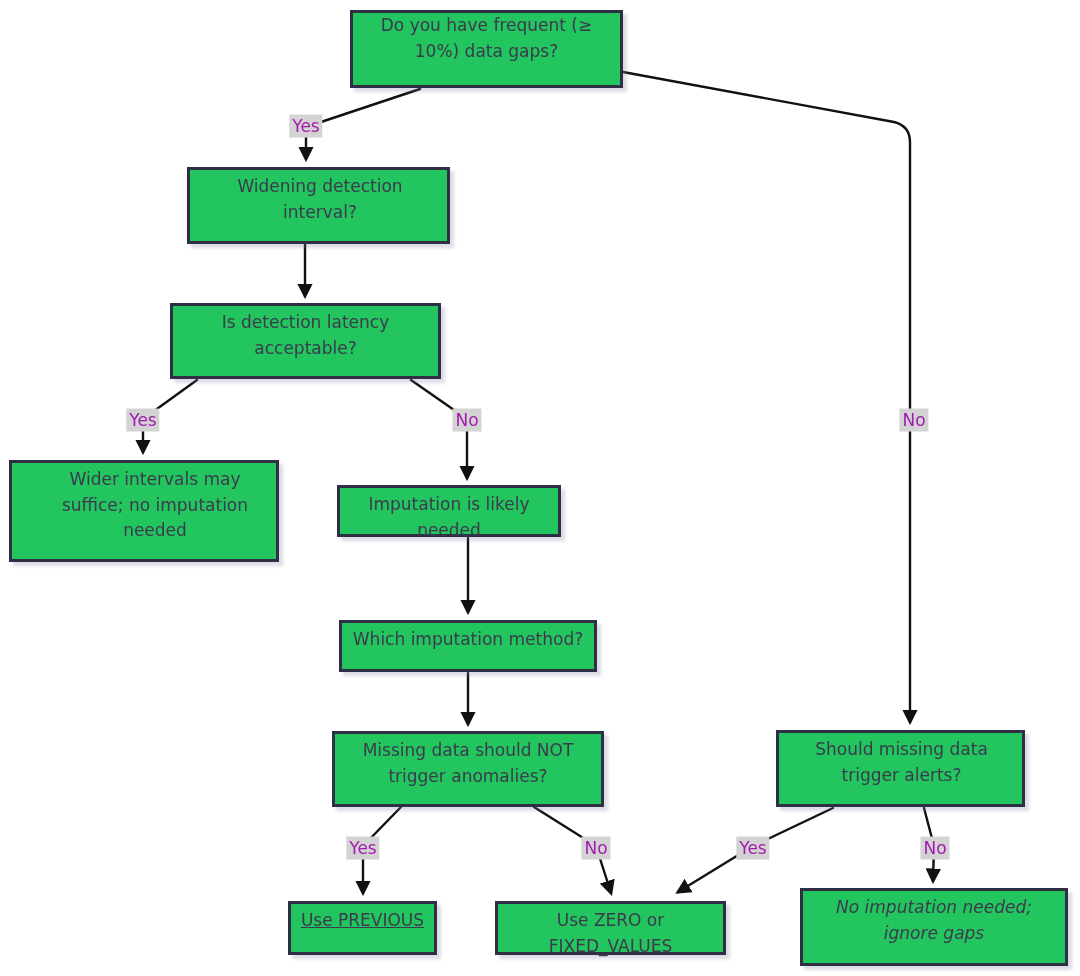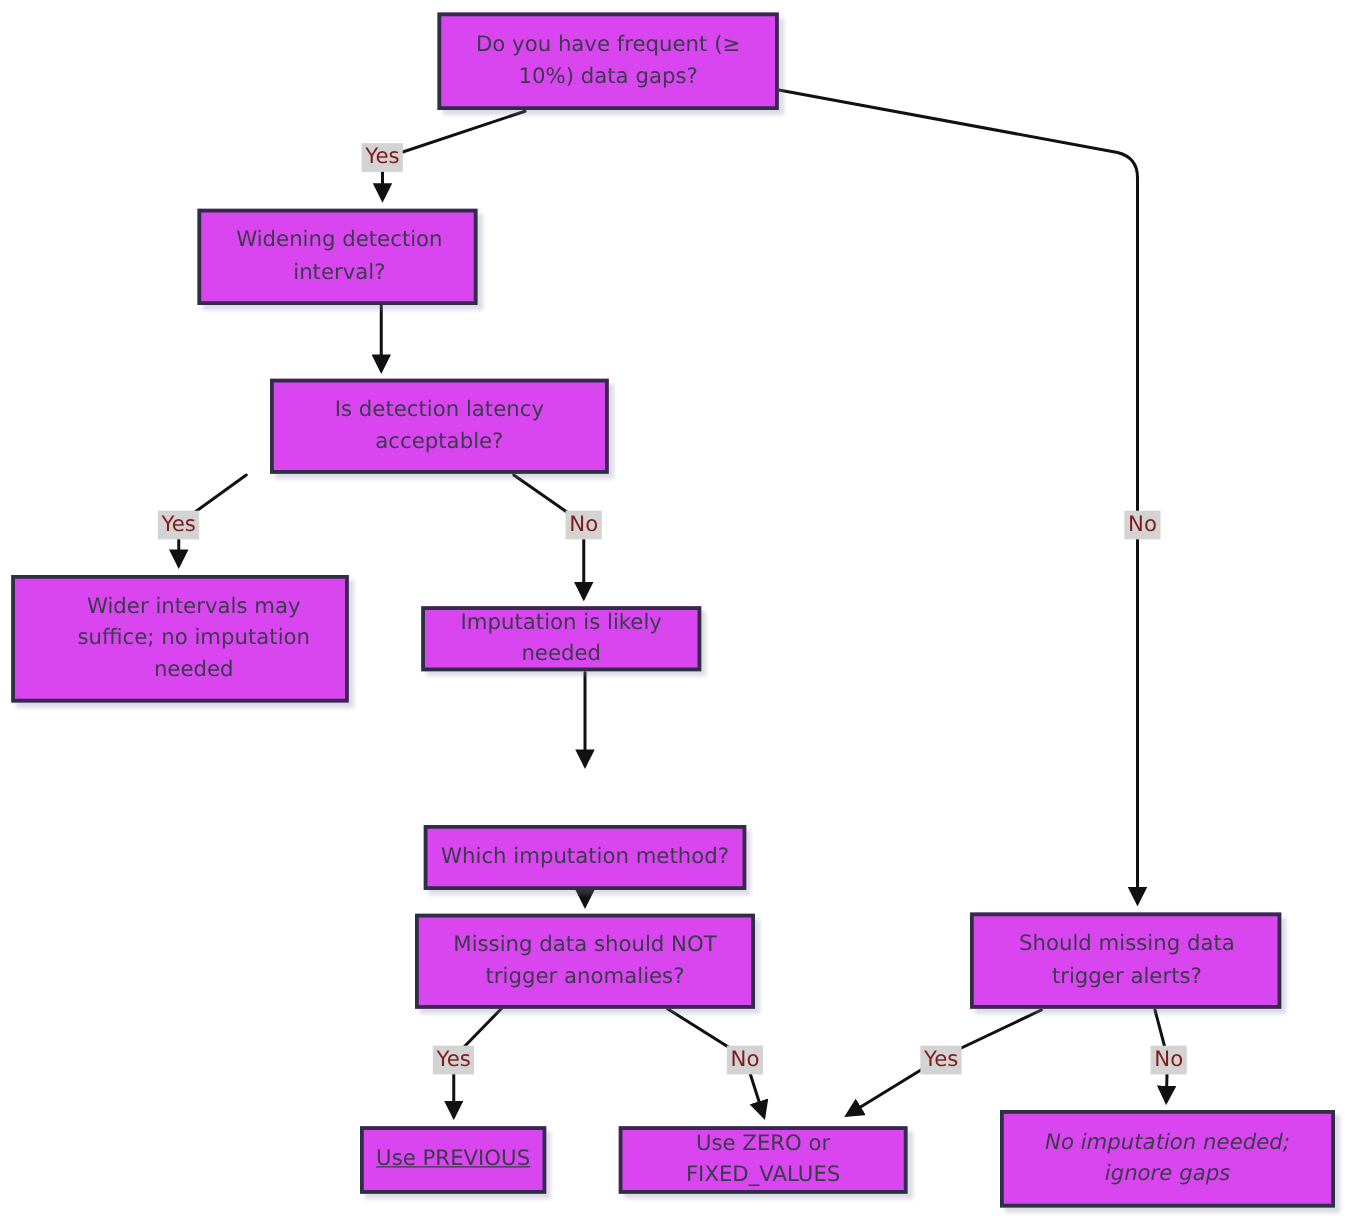--- a/index.html
+++ b/index.html
@@ -17,37 +17,36 @@
   }
   svg.edges {
     position: absolute;
     left: 0; top: 0;
     width: 1080px;
     height: 976px;
   }
   .node {
     position: absolute;
     box-sizing: border-box;
-    background: #d946ef;
+    background: #22c55e;
     border: 3px solid #2e2e44;
     box-shadow: 4px 4px 3px rgba(130,130,165,0.28);
     display: flex;
-    align-items: center;
     justify-content: center;
     text-align: center;
     font-size: 17px;
     line-height: 1.5;
     color: #3b3b4d;
     padding: 4px 14px;
   }
   .edge-label {
     position: absolute;
     transform: translate(-50%, -50%);
     background: #d3d3d3;
-    color: #7f1d1d;
+    color: #a21caf;
     font-size: 17px;
     line-height: 1.35;
     padding: 0 3px;
     white-space: nowrap;
   }
 </style>
 </head>
 <body>
 
 <div class="canvas">
@@ -70,37 +69,37 @@
       <path d="M 623 72 L 894 122 Q 910 126 910 142 L 910 722" marker-end="url(#arrow)"></path>
       <path d="M 833 808 L 753 846 L 678 892" marker-end="url(#arrow)"></path>
       <path d="M 924 808 L 934 846 L 933 881" marker-end="url(#arrow)"></path>
     </g>
   </svg>
 
   <div class="node" style="left:350px; top:10px; width:273px; height:78px; padding:0 20px;">
     <span>Do you have frequent (≥ 10%) data gaps?</span>
   </div>
 
-  <div class="node" style="left:158px; top:167px; width:224px; height:77px;padding-left:17px;">
+  <div class="node" style="left:187px; top:167px; width:263px; height:77px;padding-left:17px;">
     <span>Widening detection interval?</span>
   </div>
 
-  <div class="node" style="left:170px; top:303px; width:271px; height:76px;margin-left:46px;">
+  <div class="node" style="left:170px; top:303px; width:271px; height:76px;">
     <span>Is detection latency acceptable?</span>
   </div>
 
   <div class="node" style="left:9px; top:460px; width:270px; height:102px;padding-left:36px;">
     <span>Wider intervals may suffice; no imputation needed</span>
   </div>
 
   <div class="node" style="left:337px; top:485px; width:224px; height:52px; padding:4px 8px;">
     <span>Imputation is likely needed</span>
   </div>
 
-  <div class="node" style="left:339px; top:620px; width:258px; height:52px; padding:4px 8px;margin-top:40px;">
+  <div class="node" style="left:339px; top:620px; width:258px; height:52px; padding:4px 8px;">
     <span>Which imputation method?</span>
   </div>
 
   <div class="node" style="left:332px; top:731px; width:272px; height:76px;">
     <span>Missing data should NOT trigger anomalies?</span>
   </div>
 
   <div class="node" style="left:288px; top:901px; width:149px; height:54px; padding:4px 8px;text-decoration:underline;">
     <span>Use PREVIOUS</span>
   </div>

